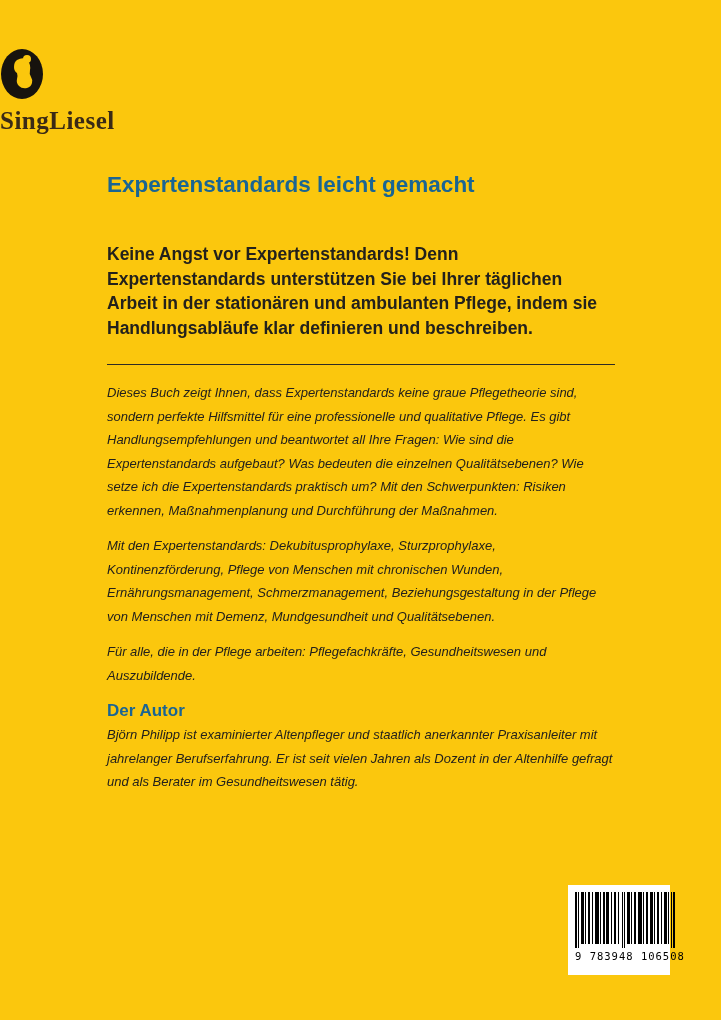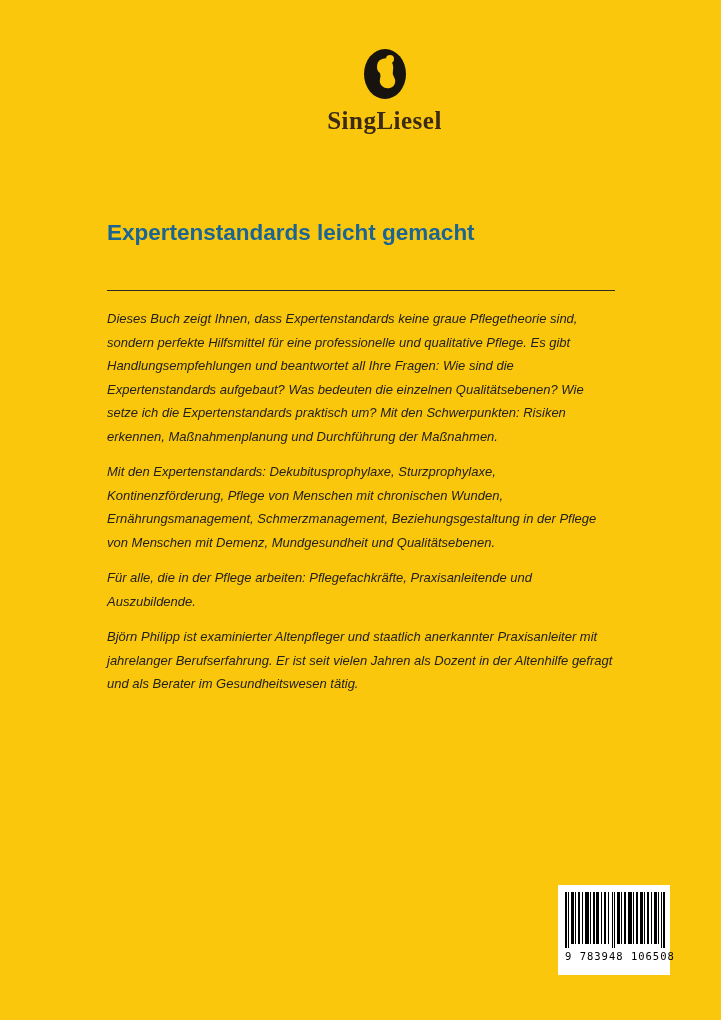--- a/index.html
+++ b/index.html
@@ -13,22 +13,20 @@
     font-family: "Liberation Sans", sans-serif;
     overflow: hidden;
   }
 
   
   .logo-block {
     position: absolute;
     top: 48px;
     left: 0;
     right: 0;
-    text-align: center;
-    padding-left: 48px;
   }
   .cameo {
     display: inline-block;
     width: 44px;
     height: 52px;
   }
   .brand {
     margin-top: 3px;
     font-family: "Liberation Serif", serif;
     font-weight: 700;
@@ -38,21 +36,20 @@
   }
 
   
   .content {
     position: absolute;
     left: 107px;
     top: 172px;
     width: 508px;
     color: #23211C;
     hyphens: auto;
-    margin-top: 48px;
     -webkit-hyphens: auto;
   }
   .title {
     margin: 0 0 44px 0;
     font-size: 22.5px;
     font-weight: 700;
     color: #1A6593;
   }
   .intro {
     margin: 0 0 24px 0;
@@ -76,21 +73,21 @@
     font-size: 17px;
     font-weight: 700;
     color: #1A6593;
   }
 
   
   .barcode-box {
     position: absolute;
     right: 51px;
     bottom: 45px;
-    width: 112px;
+    width: 102px;
     height: 90px;
     background: #FFFFFF;
     box-sizing: border-box;
     padding: 7px 7px 4px 7px;
     text-align: center;
   }
   .barcode-bars { display: block; margin: 0 auto; }
   .barcode-number {
     margin-top: 2px;
     font-family: "DejaVu Sans Mono", monospace;
@@ -112,27 +109,29 @@
         <path d="M17,12 q7,-4 11,1 q3,4 2,9 q-1,4 1,7 q2,3 1,6 q-1,4 -5,5 q-5,1 -8,-2 q-3,-3 -2,-7 q1,-3 0,-6 q-3,-2 -3,-6 q0,-5 3,-7 z" fill="#FBC70D"></path>
         <circle cx="27" cy="11" r="4" fill="#FBC70D"></circle>
       </svg>
     </span>
     <div class="brand">SingLiesel</div>
   </div>
 
   <div class="content">
     <h1 class="title">Expertenstandards leicht gemacht</h1>
 
+    <p class="intro">Keine Angst vor Expertenstandards! Denn Expertenstandards unterstützen Sie bei Ihrer täglichen Arbeit in der stationären und ambulanten Pflege, indem sie Handlungsabläufe klar definieren und beschreiben.</p>
 
     <hr class="divider">
 
     <p class="body-p">Dieses Buch zeigt Ihnen, dass Expertenstandards keine graue Pflegetheorie sind, sondern perfekte Hilfsmittel für eine professionelle und qualitative Pflege. Es gibt Handlungsempfehlungen und beantwortet all Ihre Fragen: Wie sind die Expertenstandards aufgebaut? Was bedeuten die einzelnen Qualitätsebenen? Wie setze ich die Expertenstandards praktisch um? Mit den Schwerpunkten: Risiken erkennen, Maßnahmenplanung und Durchführung der Maßnahmen.</p>
     <p class="body-p">Mit den Expertenstandards: Dekubitusprophylaxe, Sturzprophylaxe, Kontinenzförderung, Pflege von Menschen mit chronischen Wunden, Ernährungsmanagement, Schmerzmanagement, Beziehungsgestaltung in der Pflege von Menschen mit Demenz, Mundgesundheit und Qualitätsebenen.</p>
-    <p class="body-p">Für alle, die in der Pflege arbeiten: Pflegefachkräfte, Praxisanleitende und Auszubildende.</p>
+    <p class="body-p">Für alle, die in der Pflege arbeiten: Pflegefachkräfte, Gesundheitswesen und Auszubildende.</p>
 
+    <h2 class="author-heading">Der Autor</h2>
     <p class="body-p">Björn Philipp ist examinierter Altenpfleger und staatlich anerkannter Praxisanleiter mit jahrelanger Berufserfahrung. Er ist seit vielen Jahren als Dozent in der Altenhilfe gefragt und als Berater im Gesundheitswesen tätig.</p>
   </div>
 
   <div class="barcode-box">
     <svg class="barcode-bars" width="100" height="56" viewBox="0 0 100 56" xmlns="http://www.w3.org/2000/svg">
       <g fill="#000000">
         <rect x="0" y="0" width="2" height="56"></rect>
         <rect x="3" y="0" width="1" height="56"></rect>
         <rect x="6" y="0" width="3" height="52"></rect>
         <rect x="10" y="0" width="1" height="52"></rect>

